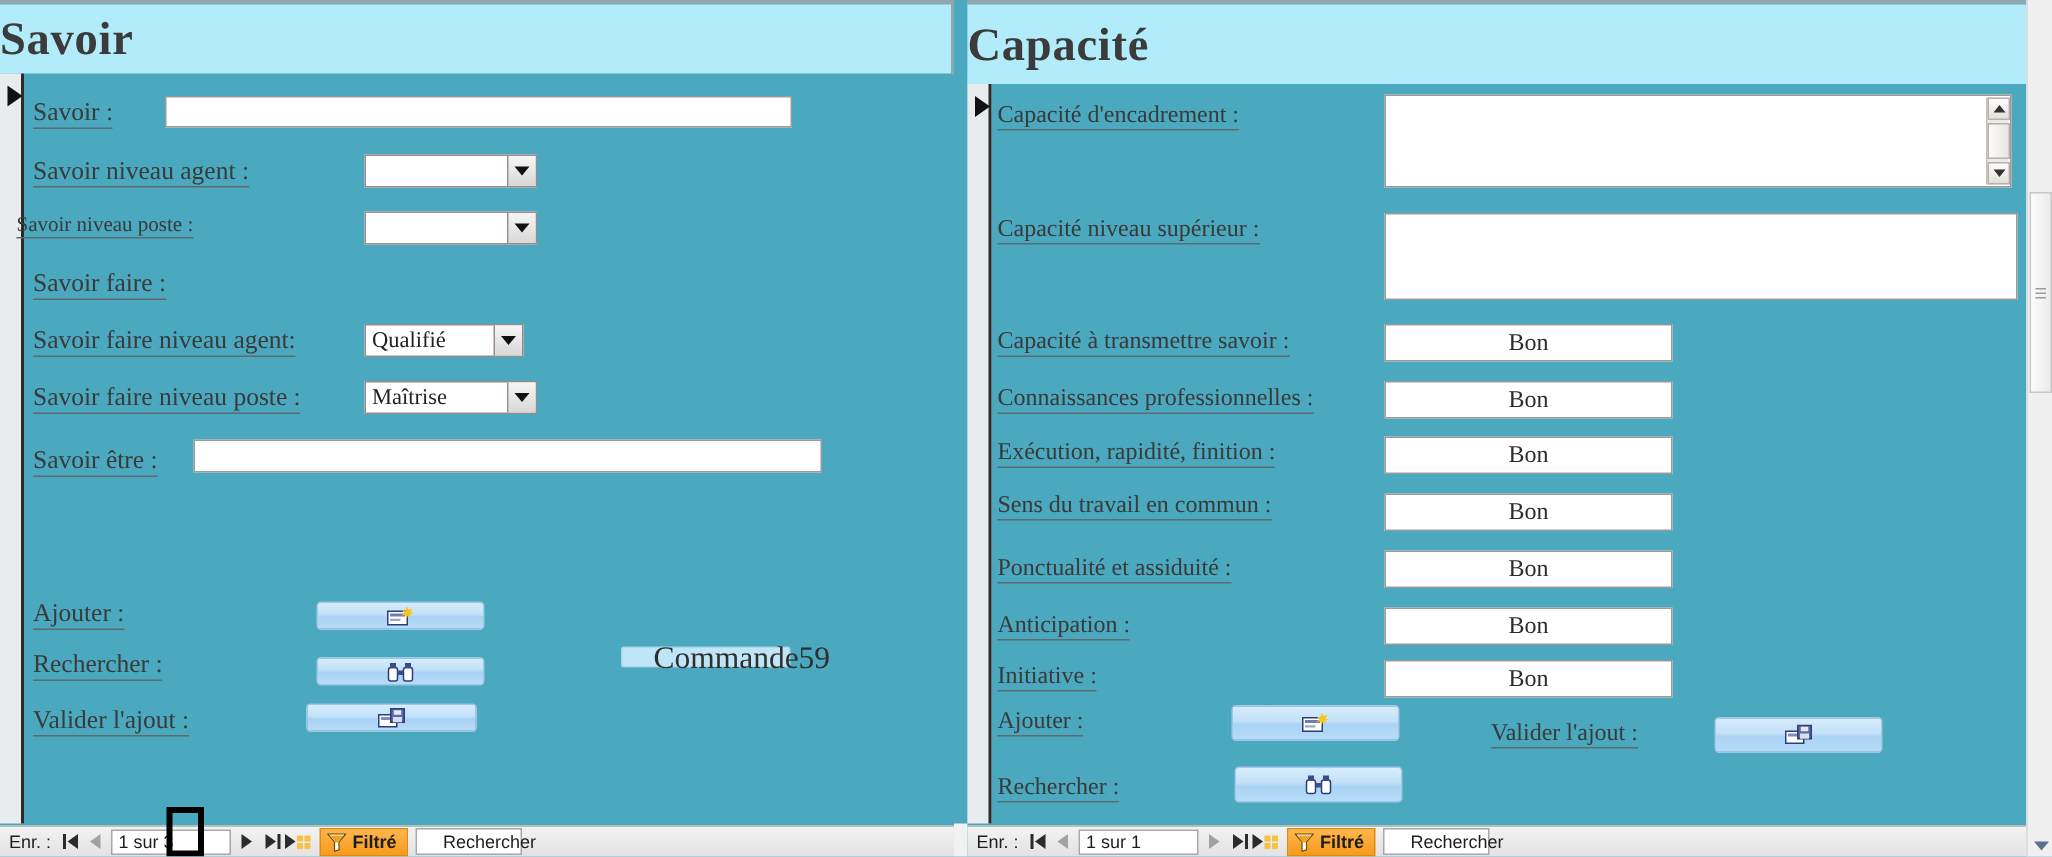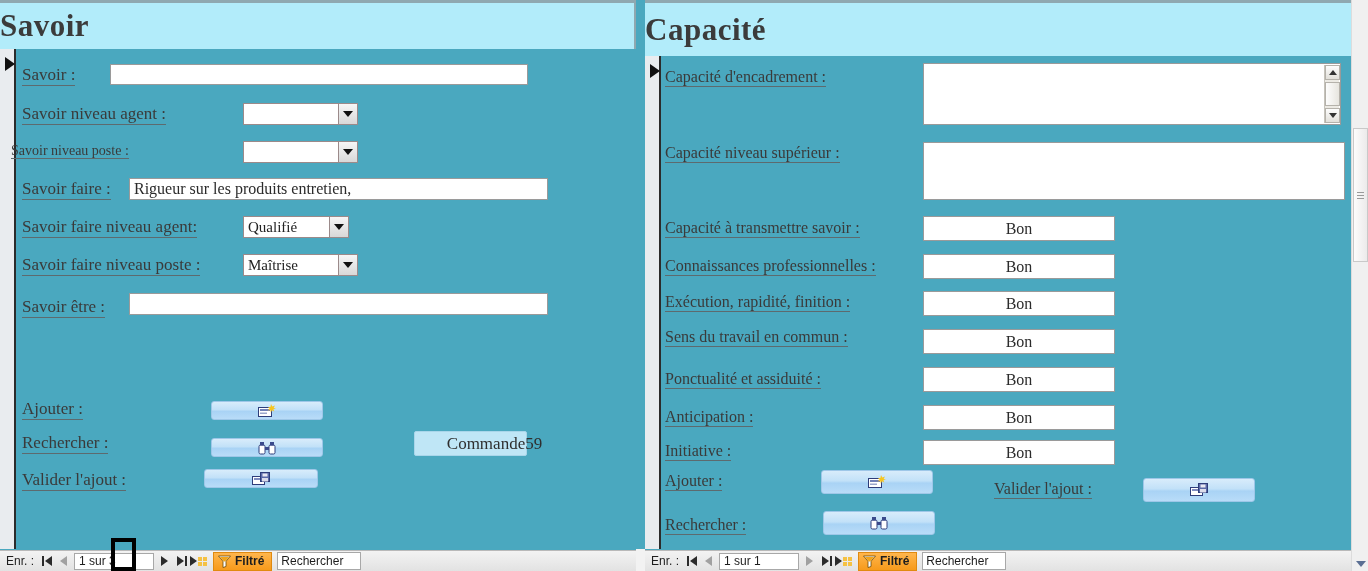--- a/index.html
+++ b/index.html
@@ -62,22 +62,22 @@
     border-top:1px solid #b9b9b9;display:flex;align-items:center;
     font-family:"Liberation Sans",sans-serif;font-size:12px;color:#1d1d1d;box-sizing:border-box;}
   .navbar .lbl{padding:0 4px 0 6px;}
   .navbar .navbtn{width:17px;height:19px;display:flex;align-items:center;justify-content:center;}
   .navbar .navbtn.dim{opacity:.38;}
   .navbar .recbox{width:80px;height:17px;background:#fff;border:1px solid #a8a8a8;box-sizing:border-box;
     display:flex;align-items:center;padding-left:4px;margin:0 2px;font-size:12px;}
   .navbar .filtered{height:19px;background:linear-gradient(#ffb64d,#f79a1b);border:1px solid #e08a10;
     display:flex;align-items:center;gap:4px;padding:0 7px 0 4px;margin-left:6px;
     font-weight:bold;color:#1d1d1d;box-sizing:border-box;}
-  .navbar .searchbox{width:84px;height:18px;background:#fff;border:1px solid #a8a8a8;box-sizing:border-box;
-    display:flex;align-items:center;padding-left:3px;margin-left:5px;}
+  .navbar .searchbox{width:71px;height:18px;background:#fff;border:1px solid #a8a8a8;box-sizing:border-box;
+    display:flex;align-items:center;padding-left:17px;margin-left:5px;}
 
   .tri-r{width:0;height:0;border-top:5px solid transparent;border-bottom:5px solid transparent;border-left:7px solid #2b2b2b;}
   .tri-l{width:0;height:0;border-top:5px solid transparent;border-bottom:5px solid transparent;border-right:7px solid #2b2b2b;}
   .bar-v{width:2px;height:10px;background:#2b2b2b;}
   .grp{display:flex;align-items:center;gap:1px;}
   .newdots{width:9px;height:9px;background:
      linear-gradient(#f5c243,#f5c243) 0 0/4px 4px no-repeat,
      linear-gradient(#f5c243,#f5c243) 5px 0/4px 4px no-repeat,
      linear-gradient(#f5c243,#f5c243) 0 5px/4px 4px no-repeat,
      linear-gradient(#f5c243,#f5c243) 5px 5px/4px 4px no-repeat;}
@@ -128,21 +128,20 @@
 
     <div class="fieldlabel" style="left:11px;top:143px;font-size:14px;">Savoir niveau poste :</div>
     <div class="combo" style="left:243px;top:141px;width:115px;height:22px;">
       <span class="val"></span>
       <span class="arrowbtn">
           <i></i>
         </span>
     </div>
 
     <div class="fieldlabel" style="left:22px;top:180px;font-size:17px;">Savoir faire :</div>
-    <div class="txtbox pad lefttext" style="left:129px;top:178px;width:419px;height:22px;font-size:16px;">Rigueur sur les produits entretien,</div>
 
     <div class="fieldlabel" style="left:22px;top:218px;font-size:17px;">Savoir faire niveau agent:</div>
     <div class="combo" style="left:243px;top:216px;width:106px;height:22px;">
       <span class="val">Qualifié</span>
       <span class="arrowbtn">
           <i></i>
         </span>
     </div>
 
     <div class="fieldlabel" style="left:22px;top:256px;font-size:17px;">Savoir faire niveau poste :</div>
@@ -181,21 +180,21 @@
     <div class="btn" style="left:204px;top:469px;width:114px;height:19px;">
       <svg width="18" height="14" viewBox="0 0 18 14">
         <rect x="0.5" y="4.5" width="12" height="8" fill="#fff" stroke="#2e3d7a"></rect>
         <rect x="2" y="6" width="9" height="2" fill="#7f8cbf"></rect>
         <rect x="8.5" y="0.5" width="9" height="9" fill="#5b6aa8" stroke="#2e3d7a"></rect>
         <rect x="10.5" y="1.5" width="5" height="3" fill="#e8e8f2"></rect>
         <rect x="10" y="6" width="6" height="3.5" fill="#dcdcea"></rect>
       </svg>
     </div>
 
-    <div class="btn-flat" style="left:414px;top:431px;width:113px;height:25px;font-size:17px;padding-left:48px;">Commande59</div>
+    <div class="btn-flat" style="left:414px;top:431px;width:113px;height:14px;font-size:21px;padding-left:48px;">Commande59</div>
 
     <div class="navbar" style="left:0;top:550px;width:636px;">
       <span class="lbl">Enr. :</span>
       <span class="navbtn">
         <span class="grp">
             <span class="bar-v"></span>
             <span class="tri-l"></span>
           </span>
       </span>
       <span class="navbtn dim">

